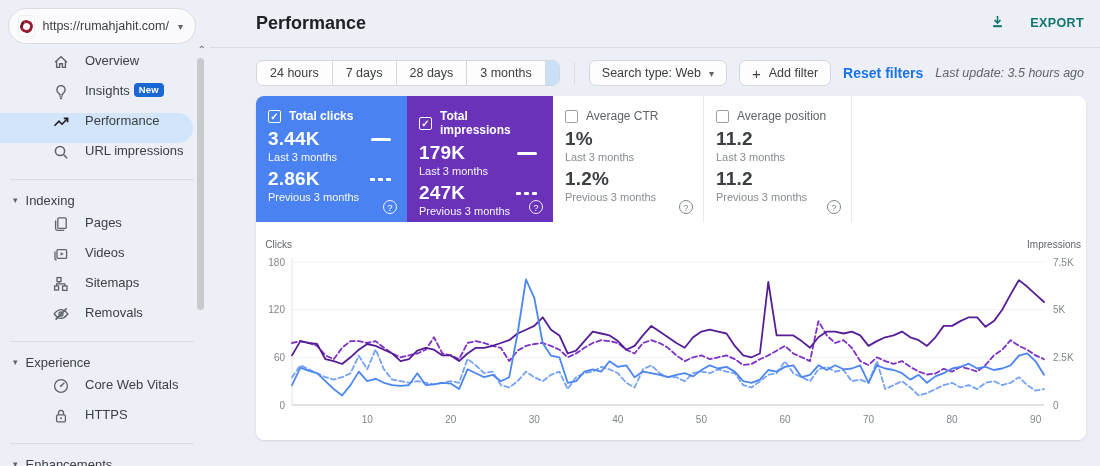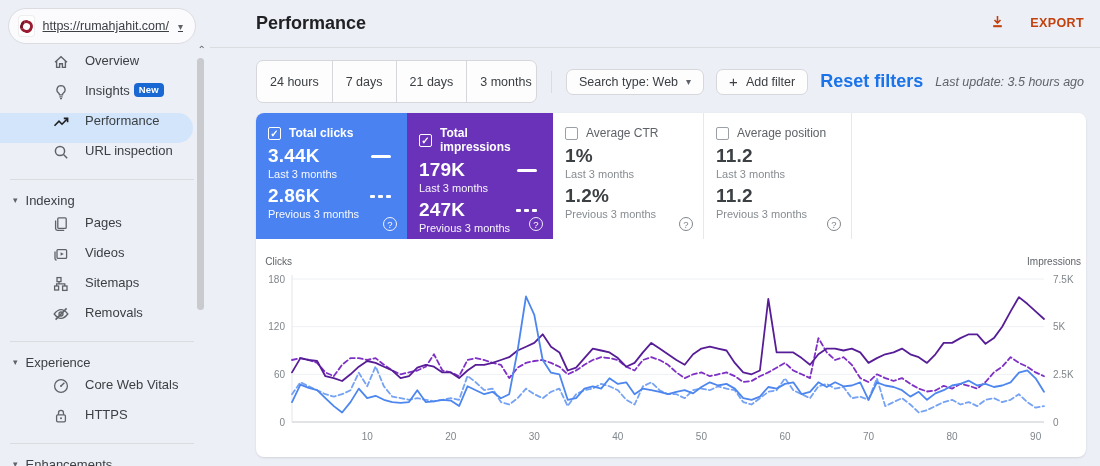--- a/index.html
+++ b/index.html
@@ -9,21 +9,21 @@
     background:#edeff7;
     color:#3c4043;
     position:relative;
     font-size:13px;
   }
   
   .sidebar { position:absolute; left:0; top:0; bottom:0; width:210px; }
   .prop-pill {
     position:absolute; left:8px; top:8px; width:188px; height:36px;
     background:#fbfbfd; border:1px solid #dadce0; border-radius:18px;
-    display:flex; align-items:center; gap:9px; padding:0 12px 0 10px; cursor:pointer;text-decoration:underline;
+    display:flex; align-items:center; gap:9px; padding:0 12px 0 10px; cursor:pointer;
   }
   .favicon { width:20px; height:20px; background:#fff; border-radius:3px;
     display:flex; align-items:center; justify-content:center; box-shadow:0 0 0 1px #eee; }
   .fav-ring { width:13px; height:13px; border-radius:50%; border:3.5px solid #9b1b30;
     transform:rotate(20deg); border-left-color:#7a1426; }
   .prop-url { font-size:12.5px; color:#3c4043; flex:1; white-space:nowrap; }
   .pill-caret { color:#5f6368; font-size:10px; }
   .nav { position:absolute; top:44px; left:0; right:0; }
   .nav-item { height:30px; display:flex; align-items:flex-start; padding-left:52px; cursor:pointer;
     color:#3c4043; position:relative; width:193px; border-radius:0 16px 16px 0; }
@@ -40,38 +40,38 @@
     font-size:13px; color:#3c4043; cursor:pointer; }
   .sec-caret { font-size:9px; color:#5f6368; margin-right:8px; }
   .scroll-up { position:absolute; right:4px; top:44px; font-size:10px; color:#5f6368; }
   .scroll-thumb { position:absolute; right:6px; top:58px; width:7px; height:252px;
     background:#c8cace; border-radius:4px; }
   
   .main { position:absolute; left:210px; right:0; top:0; bottom:0; }
   .main-header { position:relative; height:48px; border-bottom:1px solid #dadce0; }
   .page-title { position:absolute; left:46px; top:13px; font-size:18px; color:#202124; }
   .export-btn { position:absolute; right:16px; top:14px; display:flex; align-items:center; gap:25px;
-    color:#c2410c; font-size:12.5px; font-weight:bold; letter-spacing:.4px; cursor:pointer;
+    color:#0f766e; font-size:12.5px; font-weight:bold; letter-spacing:.4px; cursor:pointer;
     background:none; border:none; font-family:inherit; }
   .export-btn svg { width:15px; height:15px; }
   
   .filter-row { display:flex; align-items:center; padding:12px 16px 0 46px; gap:12px; }
   .seg-group { display:flex; border:1px solid #d5d7db; border-radius:7px; overflow:hidden; background:#fdfdfe; }
-  .seg { padding:0 13px; height:41px; display:flex; align-items:center; font-size:12.5px;
+  .seg { padding:0 13px; height:24px; display:flex; align-items:center; font-size:12.5px;
     color:#3c4043; border:none; background:none; border-right:1px solid #d5d7db; cursor:pointer;
     font-family:inherit; white-space:nowrap; }
   .seg:last-child { border-right:none; }
   .seg.compare { background:#c9e0f8; gap:8px; font-weight:bold; color:#174ea6; }
   .check-glyph { font-size:12px; color:#202124; font-weight:normal; }
   .v-sep { width:1px; height:22px; background:#dadce0; margin:0 2px; }
   .chip { display:flex; align-items:center; gap:8px; border:1px solid #d5d7db; border-radius:7px;
     background:#fdfdfe; height:26px; padding:0 12px; font-size:12.5px; color:#3c4043; cursor:pointer;
     font-family:inherit; white-space:nowrap; }
   .plus-glyph { font-size:15px; font-weight:normal; color:#3c4043; }
-  .link-btn { color:#1a73e8; font-size:18px; font-weight:bold; background:none; border:none;
+  .link-btn { color:#1a73e8; font-size:14px; font-weight:bold; background:none; border:none;
     cursor:pointer; font-family:inherit; white-space:nowrap; }
   .last-update { margin-left:auto; color:#5f6368; font-size:12.5px; white-space:nowrap;font-style:italic; }
   
   .panel { margin:10px 0 0 46px; width:830px; background:#fff; border-radius:8px;
     box-shadow:0 1px 2px rgba(60,64,67,.15); overflow:hidden; }
   .cards-row { display:flex; height:126px; }
   .metric-card { position:relative; padding:13px 12px; cursor:pointer; }
   .metric-card.colored { color:#fff; }
   .metric-card.white { color:#5f6368; background:#fff; }
   .metric-card.bordered { border-left:1px solid #e6e8eb; }
@@ -144,21 +144,21 @@
       </span>
       <span class="nav-label">Performance</span>
     </div>
     <div class="nav-item">
       <span class="nav-icon">
         <svg viewBox="0 0 18 18" fill="none" stroke="currentColor" stroke-width="1.5">
             <circle cx="8" cy="8" r="4.6"></circle>
             <path d="M11.5 11.5 L15.2 15.2"></path>
           </svg>
       </span>
-      <span class="nav-label">URL inspection</span>
+      <span class="nav-label">URL impressions</span>
     </div>
 
     <div class="nav-divider"></div>
     <div class="section-header">
       <span class="sec-caret">▾</span>
       <span>Indexing</span>
     </div>
     <div class="nav-item">
       <span class="nav-icon">
         <svg viewBox="0 0 18 18" fill="none" stroke="currentColor" stroke-width="1.3">
@@ -245,21 +245,21 @@
           </svg>
       </span>
       <span>EXPORT</span>
     </button>
   </div>
 
   <div class="filter-row">
     <div class="seg-group">
       <button class="seg">24 hours</button>
       <button class="seg">7 days</button>
-      <button class="seg">21 days</button>
+      <button class="seg">28 days</button>
       <button class="seg">3 months</button>
       <button class="seg compare">
         <span class="check-glyph">✓</span>
 
       </button>
     </div>
     <div class="v-sep"></div>
     <button class="chip">
       <span>Search type: Web</span>
       <span class="pill-caret">▾</span>

